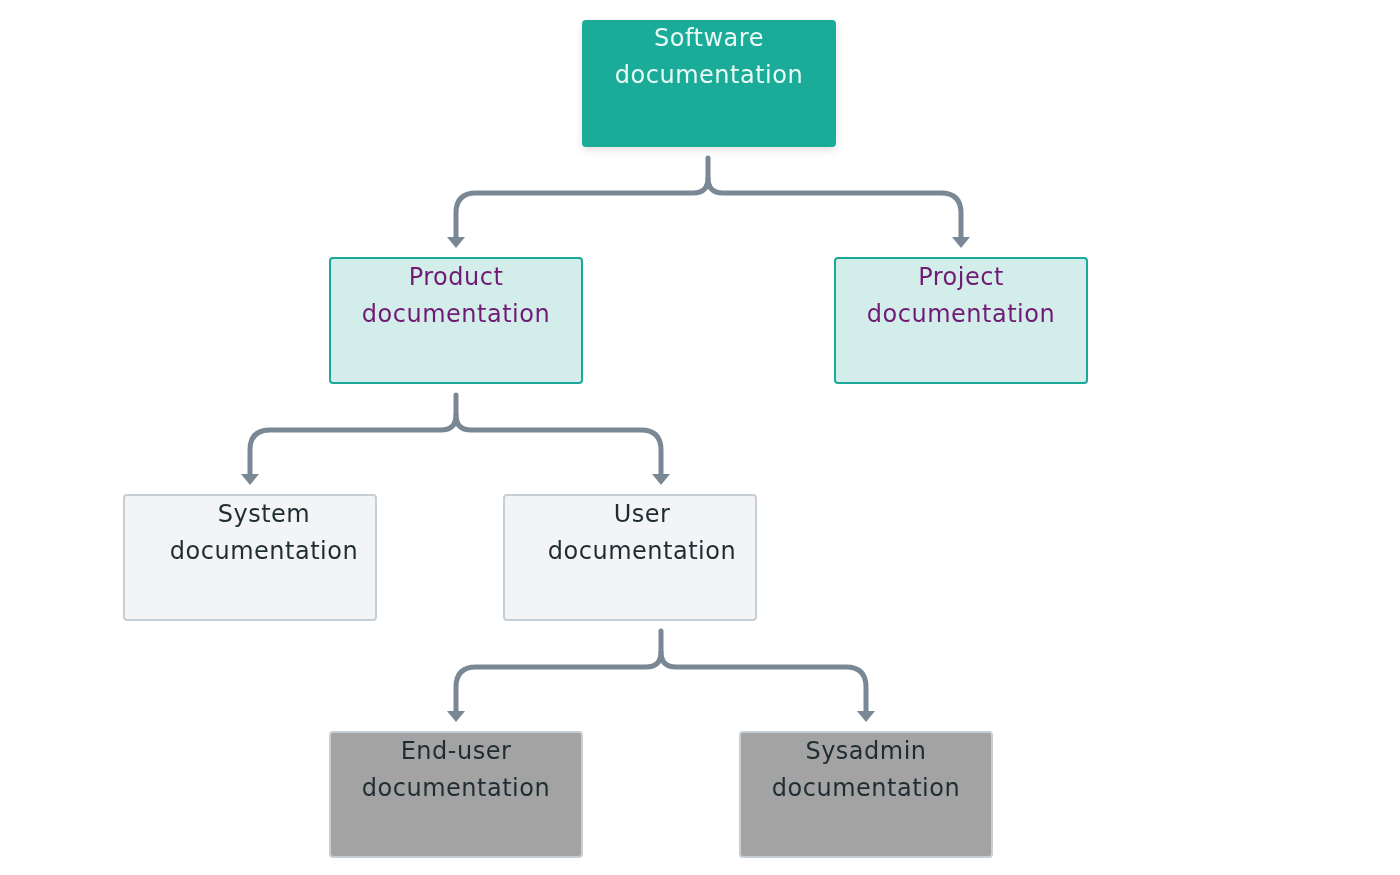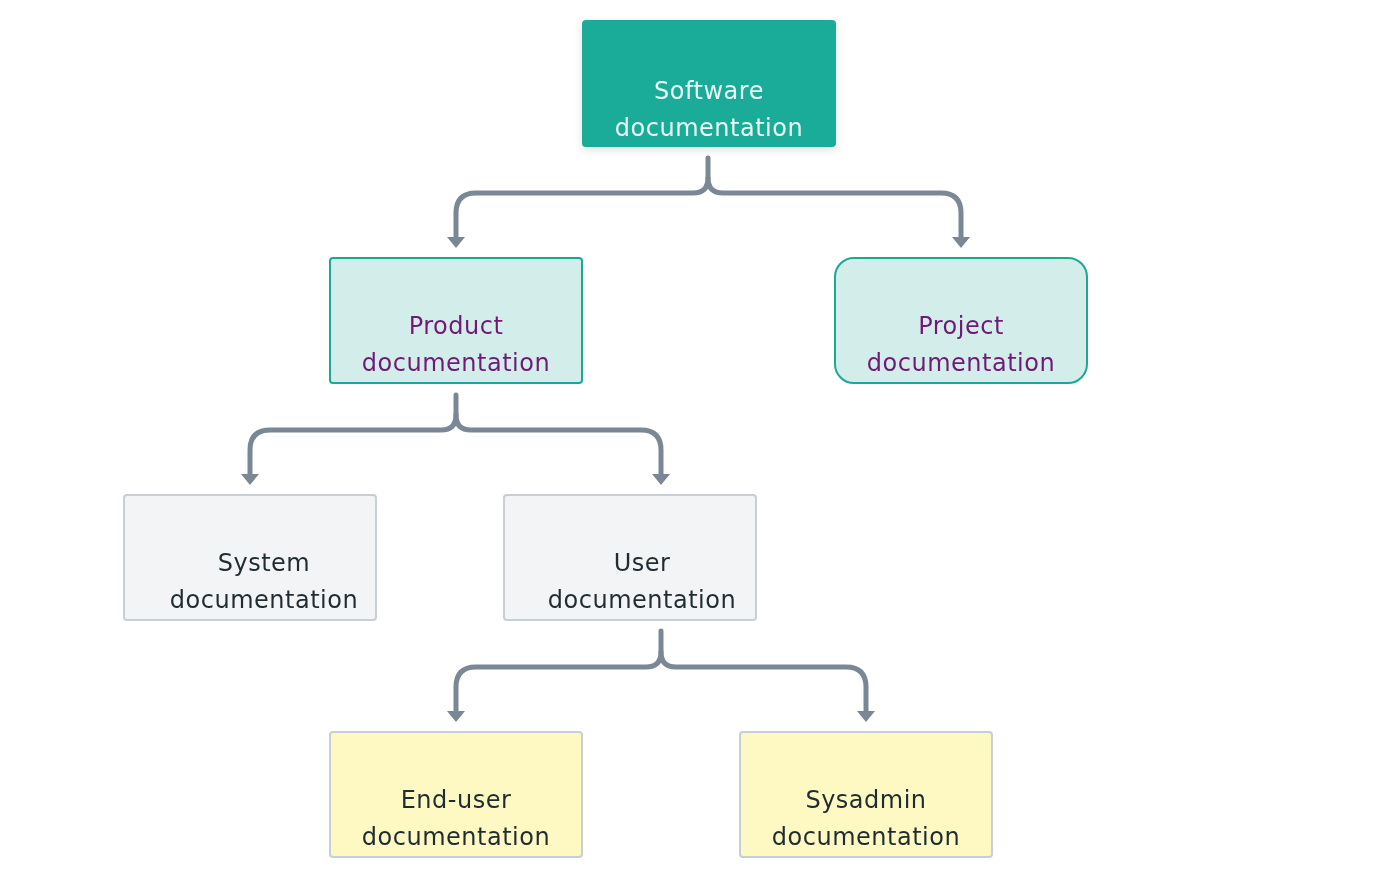--- a/index.html
+++ b/index.html
@@ -38,21 +38,21 @@
   }
   .node {
     position: absolute;
     box-sizing: border-box;
     width: 254px;
     height: 127px;
     border-radius: 4px;
     display: flex;
     flex-direction: column;
     align-items: center;
-    justify-content: flex-end;
+    justify-content: flex-start;
     text-align: center;
     font-size: 24px;
     line-height: 37px;
     letter-spacing: 0.5px;
   }
   .node span { display: block; }
   .node-root {
     left: 582px; top: 20px;
     background: #1aab99;
     color: #e9faf6;
@@ -63,26 +63,26 @@
     background: #d3eeea;
     border: 2.5px solid #1ba898;
     color: #701a75;
   }
   .node-l2 {
     background: #f2f4f6;
     border: 2.5px solid #c6ced6;
     color: #1f2d33;
   }
   .node-l3 {
-    background: #fef9c3;
+    background: #a3a3a3;
     border: 2.5px solid #c6ced6;
     color: #1f2d33;
   }
   #n-product  { left: 329px; top: 257px; }
-  #n-project  { left: 834px; top: 257px; border-radius: 20px; }
+  #n-project  { left: 834px; top: 257px; }
   #n-system   { left: 123px; top: 494px; padding-left: 28px; }
   #n-user     { left: 503px; top: 494px; padding-left: 24px; }
   #n-enduser  { left: 329px; top: 731px; }
   #n-sysadmin { left: 739px; top: 731px; }
 </style>
 </head>
 <body>
 
 <div class="diagram">
 

